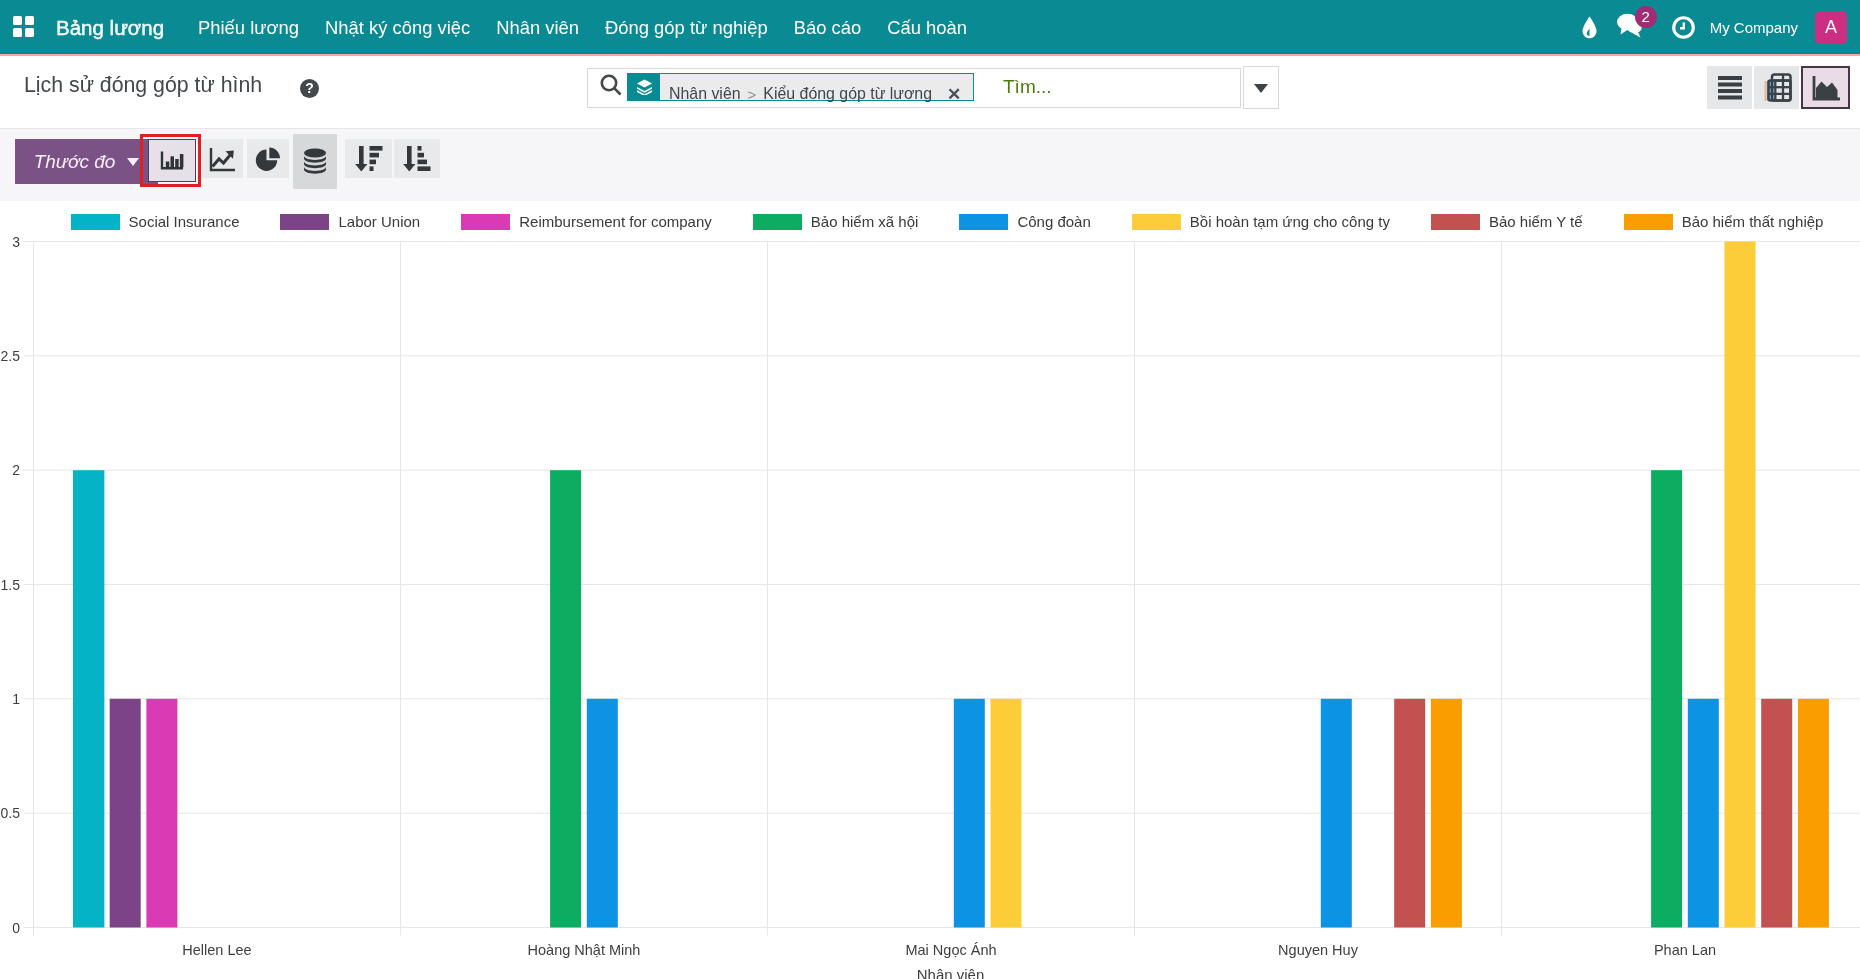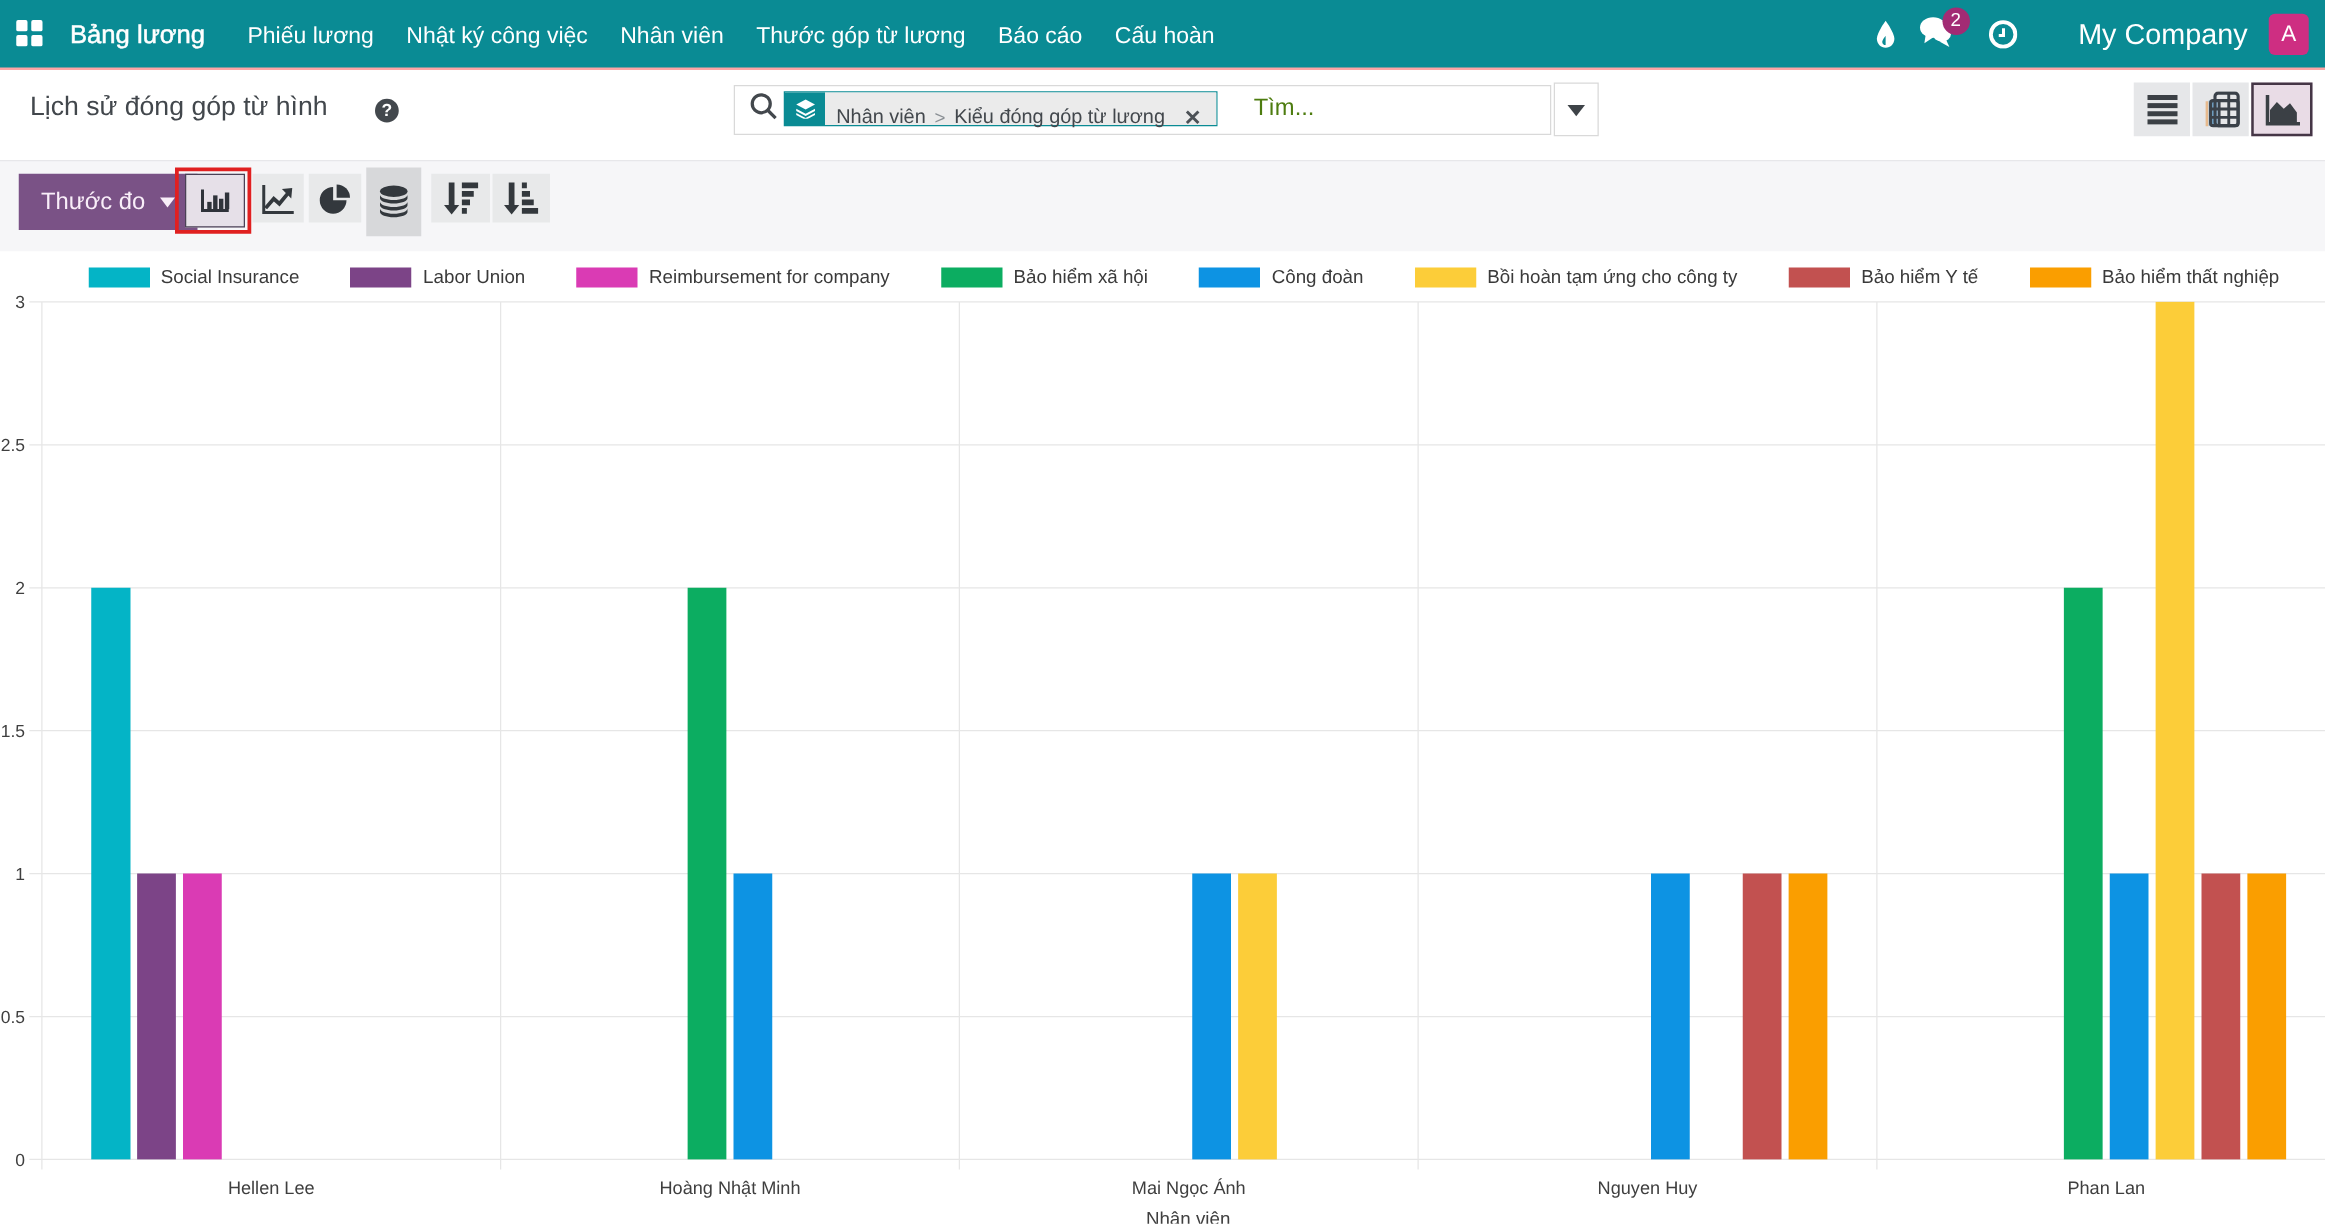--- a/index.html
+++ b/index.html
@@ -9,21 +9,21 @@
 
 .nav { position:absolute; left:0; top:0; width:1860px; height:56px;
   background:#0a8b94; border-bottom:2px solid #fca5a5; }
 .nav-grid { position:absolute; left:13px; top:16px; width:21px; height:21px; }
 .nav-grid div { position:absolute; width:9px; height:9px; background:#fff; border-radius:1.5px; }
 .appname { position:absolute; left:56px; top:0; height:55px; line-height:55px;
   color:#fff; font-size:20.5px; font-weight:400; -webkit-text-stroke:0.4px #fff; }
 .menu { position:absolute; left:185px; top:0; height:55px; display:flex; align-items:center; }
 .menu span { color:#fff; font-size:18.4px; padding:0 13px; white-space:nowrap; }
 .nav-right { position:absolute; right:0; top:0; height:55px; display:flex; align-items:center; }
-.mycompany { color:#fff; font-size:23px; margin-right:17px; white-space:nowrap;margin-left:34px; }
+.mycompany { color:#fff; font-size:15px; margin-right:17px; white-space:nowrap; }
 .avatar { width:32px; height:33px; background:#ce2e82; border-radius:5px; color:#fff;
   font-size:18px; display:flex; align-items:center; justify-content:center; margin-right:13px; }
 
 .row2 { position:absolute; left:0; top:56px; width:1860px; height:72px; background:#fff; }
 .title { position:absolute; left:24px; top:73px; font-size:21.3px; color:#42474c; }
 .help { position:absolute; left:300px; top:79px; width:19px; height:19px; border-radius:50%;
   background:#43484d; color:#fff; font-size:14px; font-weight:bold; text-align:center; line-height:19px; }
 .searchbox { position:absolute; left:587px; top:68px; width:654px; height:40px;
   border:1px solid #d9d9d9; background:#fff; display:flex; align-items:center; }
 .facet { position:absolute; left:627px; top:72.5px; height:28px; display:flex;
@@ -37,21 +37,21 @@
 .sdrop { position:absolute; left:1243px; top:66px; width:36px; height:43px;
   border:1px solid #d9d9d9; background:#fff; }
 .sdrop:after { content:""; position:absolute; left:10px; top:17px; border:7.5px solid transparent;
   border-top:9.5px solid #3e4348; }
 .vsw { position:absolute; top:66px; height:43px; width:45px; background:#e6e7e9;
   display:flex; align-items:center; justify-content:center; }
 
 .strip { position:absolute; left:0; top:128px; width:1860px; height:73px;
   background:#f6f6f8; border-top:1px solid #e7e7ea; }
 .measure { position:absolute; left:15px; top:139px; width:143px; height:45px; background:#7a5286;
-  color:#f9eef9; display:flex; align-items:center; justify-content:center; font-size:19px; }
+  color:#f9eef9; display:flex; align-items:center; justify-content:center; font-size:19px;font-style:italic; }
 .measure .car { width:0; height:0; border:6.5px solid transparent; border-top:8.5px solid #f9eef9;
   margin-left:12px; margin-top:7px; }
 .gbtn { position:absolute; top:139px; width:42px; height:39px; background:#e8e9ea;
   display:flex; align-items:center; justify-content:center; }
 .redbox { position:absolute; left:140px; top:134px; width:61px; height:53px;
   border:3px solid #e02020; background:transparent; z-index:5; }
 
 .legend { position:absolute; left:3px; top:213px; width:1860px; display:flex;
   justify-content:center; align-items:center; }
 .litem { display:flex; align-items:center; margin:0 6.5px;padding-left:28px; }
@@ -66,21 +66,21 @@
     <div style="left:0;top:0"></div>
       <div style="left:12px;top:0"></div>
     <div style="left:0;top:12px"></div>
       <div style="left:12px;top:12px"></div>
   </div>
   <div class="appname">Bảng lương</div>
   <div class="menu">
     <span>Phiếu lương</span>
       <span>Nhật ký công việc</span>
       <span>Nhân viên</span>
-    <span>Thước góp từ lương</span>
+    <span>Đóng góp từ nghiệp</span>
       <span>Báo cáo</span>
       <span>Cấu hoàn</span>
   </div>
   <div class="nav-right">
     <svg width="17" height="25" viewBox="0 0 17 25" style="margin-right:18px">
       <path d="M8.5 1.5 C8.5 1.5 1.5 11 1.5 16 C1.5 20.1 4.6 23.2 8.5 23.2 C12.4 23.2 15.5 20.1 15.5 16 C15.5 11 8.5 1.5 8.5 1.5 Z" fill="#fff"></path>
       <path d="M8.5 13.5 C8.5 13.5 5.8 16.8 5.8 18.5 C5.8 20 7 21 8.5 21 C8.5 21 8.5 13.5 8.5 13.5 Z" fill="#0a8b94"></path>
     </svg>
     <div style="position:relative;margin-right:30px">
       <svg width="26" height="27" viewBox="0 0 26 27">

